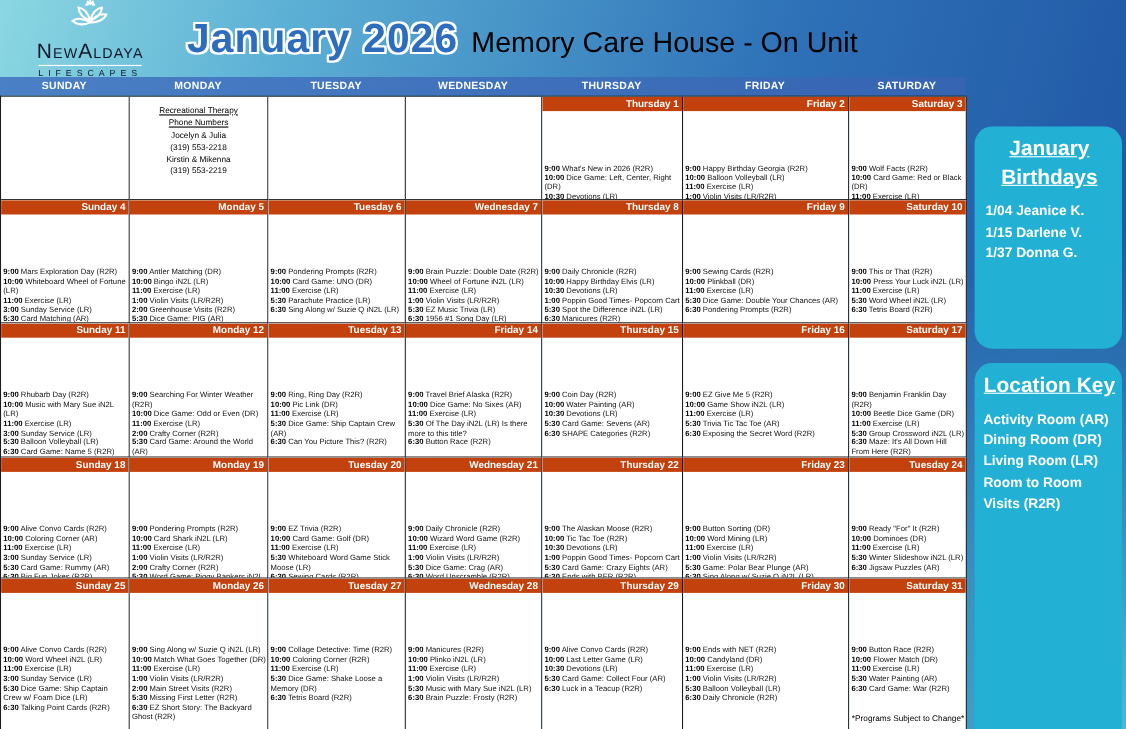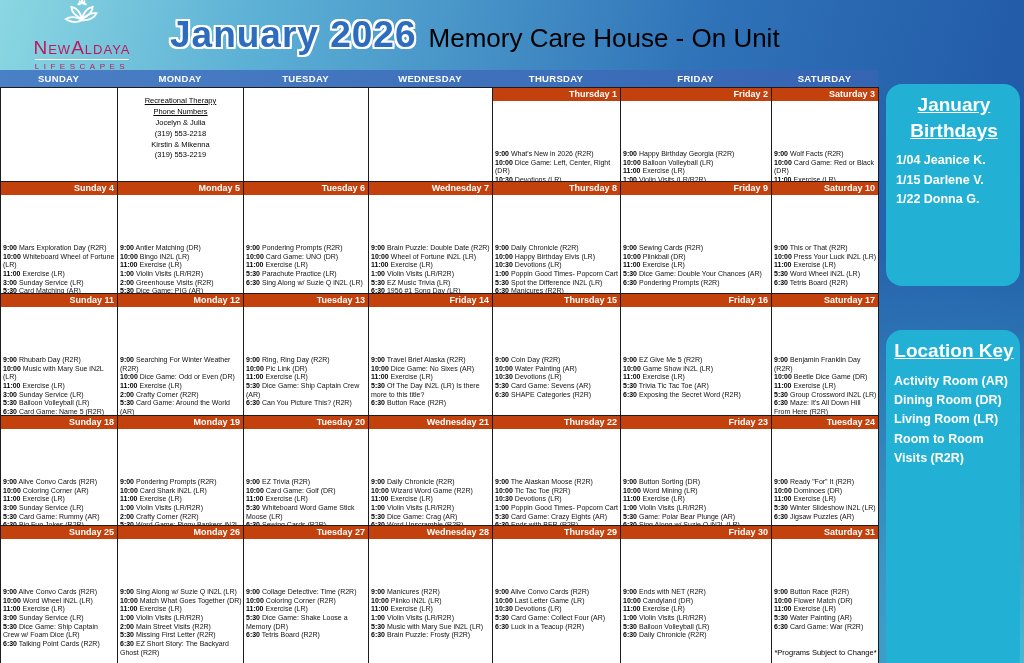--- a/index.html
+++ b/index.html
@@ -6,21 +6,21 @@
   html,body { width:1024px; height:663px; overflow:hidden; }
   body {
     font-family: "Liberation Sans", sans-serif;
     position: relative;
     background-image:
       radial-gradient(circle at 103% 105%, #4cc5d9 0%, rgba(76,197,217,0) 38%),
       linear-gradient(105deg, #8bd7e2 0%, #5cb0d5 22%, #2f72b8 60%, #1c50a0 100%);
   }
   
   .header { position:absolute; top:0; left:0; width:1024px; height:70px; display:flex; align-items:center; }
-  .brand { display:flex; flex-direction:column; align-items:center; margin-left:18px; width:128px; color:#be185d;justify-content:space-between; }
+  .brand { display:flex; flex-direction:column; align-items:center; margin-left:18px; width:128px; color:#0f172a;justify-content:space-between; }
   .brand svg { width:46px; height:38px; display:block; }
   .brand-name { font-variant:small-caps; font-size:19px; letter-spacing:1px; line-height:1; margin-top:1px; }
   .brand-tagline { font-size:8px; letter-spacing:4.5px; border-top:1px solid #fff; padding-top:2px; margin-top:2px; }
   .title-wrap { display:flex; align-items:baseline; margin-left:24px; white-space:nowrap; }
   .month-title {
     font-size:37px; font-weight:bold; color:#2e6dbe; letter-spacing:1px;
     text-shadow:-2px -2px 0 #fff, 2px -2px 0 #fff, -2px 2px 0 #fff, 2px 2px 0 #fff,
                 -2px 0 0 #fff, 2px 0 0 #fff, 0 -2px 0 #fff, 0 2px 0 #fff;
   }
   .subtitle { font-size:26px; color:#000000; margin-left:12px; font-weight:400; }
@@ -43,21 +43,21 @@
     height:13px; flex:0 0 13px; background:#c2410c; color:#fff; font-weight:bold;
     font-size:9px; line-height:13px; text-align:right; padding-right:3px;
   }
   .events { padding:1px 1px 0 2px; font-size:7px; line-height:1.24; color:#111;margin-top:48px; }
   .event .t { font-weight:bold; color:#000; }
   .info-block { text-align:center; font-size:7.5px; line-height:1.45; padding-top:8px; color:#000; }
   .info-title { font-weight:normal; text-decoration:underline; }
   .cell-footnote { text-align:center; font-size:7.5px; color:#000; margin-top:16px; line-height:1.5; }
   
   .panel { position:absolute; background:#22b1d4; border-radius:16px; color:#fff; }
-  .panel-birthdays { left:886px; top:84px; width:134px; height:202px; padding:8px 8px 0 10px; }
+  .panel-birthdays { left:886px; top:115px; width:134px; height:202px; padding:8px 8px 0 10px; }
   .panel-key { left:886px; top:330px; width:134px; height:344px; padding:8px 6px 0 8px; }
   .panel h2 { font-size:19px; font-weight:bold; text-decoration:underline; text-align:center; line-height:1.35; margin-bottom:8px; }
   .panel ul { list-style:none; }
   .panel li { font-size:12.5px; font-weight:bold; line-height:1.55; }
 </style>
 </head>
 <body>
 
 <div class="header">
   <div class="brand">
@@ -436,21 +436,21 @@
         <div class="cell-footnote">*Programs Subject to Change*</div>
       </div>
     </div>
   </div>
 
 <div class="panel panel-birthdays">
   <h2>January Birthdays</h2>
   <ul>
       <li>1/04 Jeanice K.</li>
       <li>1/15 Darlene V.</li>
-      <li>1/22 Donna G.</li>
+      <li>1/37 Donna G.</li>
     </ul>
 </div>
 
 <div class="panel panel-key">
   <h2>Location Key</h2>
   <ul>
       <li>Activity Room (AR)</li>
       <li>Dining Room (DR)</li>
       <li>Living Room (LR)</li>
       <li>Room to Room Visits (R2R)</li>

